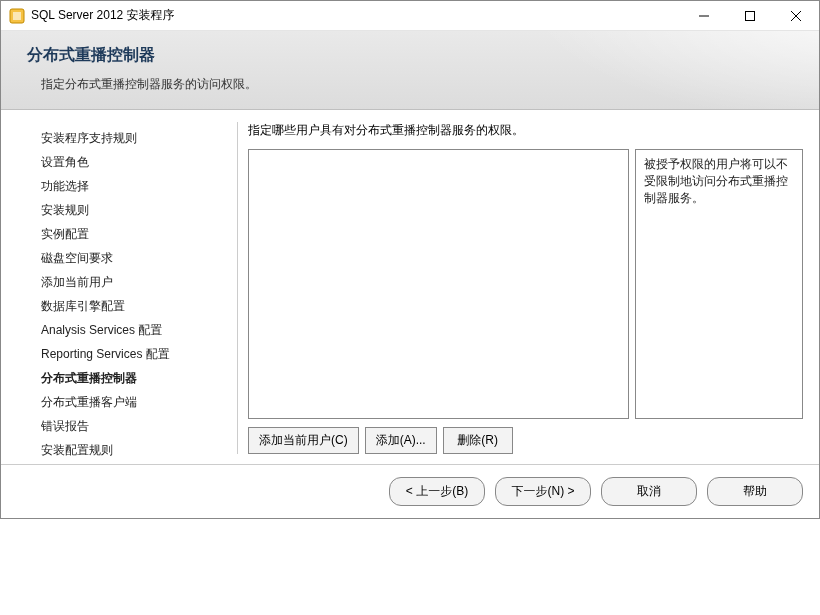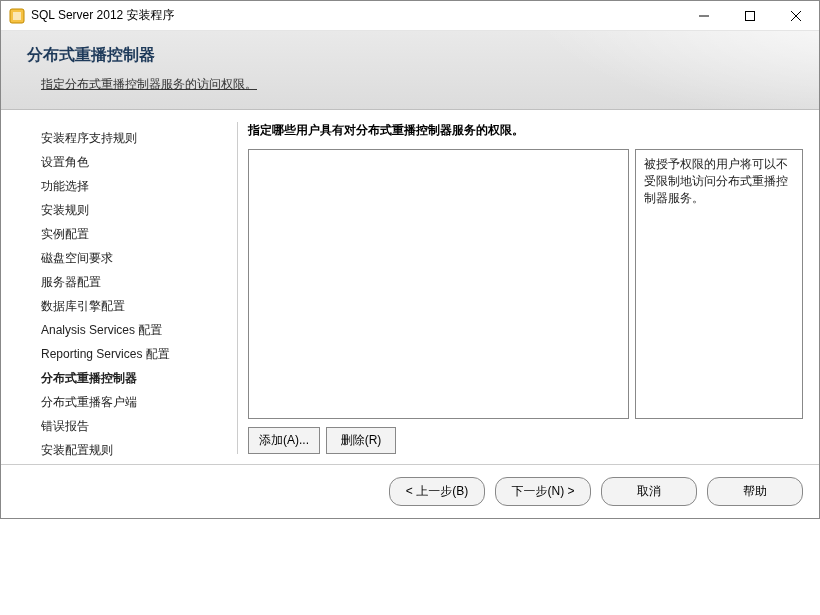--- a/index.html
+++ b/index.html
@@ -65,21 +65,20 @@
   .header-title {
     font-size: 16px;
     font-weight: bold;
     color: #1e3a5a;
     margin-bottom: 10px;
   }
   .header-sub {
     font-size: 12px;
     color: #333;
     padding-left: 14px;
-    text-decoration: underline;
   }
   .body {
     flex: 1;
     display: flex;
     overflow: hidden;
   }
   .sidebar {
     width: 206px;
     padding: 16px 10px 10px 20px;
     border-right: 0;
@@ -104,21 +103,20 @@
   .main-vline {
     border-left: 1px solid #ccc;
     padding-left: 10px;
     flex: 1;
     display: flex;
     flex-direction: column;
   }
   .instruction {
     font-size: 12px;
     margin-bottom: 10px;
-    font-weight: bold;
   }
   .panel-row {
     flex: 1;
     display: flex;
     gap: 6px;
     border-radius: 32px;
   }
   .user-list {
     flex: 1;
     border: 1px solid #888;
@@ -210,41 +208,42 @@
   </div>
 
   <div class="body">
     <div class="sidebar">
       <div class="sidebar-item">安装程序支持规则</div>
       <div class="sidebar-item">设置角色</div>
       <div class="sidebar-item">功能选择</div>
       <div class="sidebar-item">安装规则</div>
       <div class="sidebar-item">实例配置</div>
       <div class="sidebar-item">磁盘空间要求</div>
-      <div class="sidebar-item">服务器配置</div>
+      <div class="sidebar-item">添加当前用户</div>
       <div class="sidebar-item">数据库引擎配置</div>
       <div class="sidebar-item">Analysis Services 配置</div>
       <div class="sidebar-item">Reporting Services 配置</div>
       <div class="sidebar-item current">分布式重播控制器</div>
       <div class="sidebar-item">分布式重播客户端</div>
       <div class="sidebar-item">错误报告</div>
       <div class="sidebar-item">安装配置规则</div>
       <div class="sidebar-item">准备安装</div>
       <div class="sidebar-item">安装进度</div>
       <div class="sidebar-item">完成</div>
     </div>
 
     <div class="main">
       <div class="main-vline">
         <div class="instruction">指定哪些用户具有对分布式重播控制器服务的权限。</div>
         <div class="panel-row">
           <div class="user-list"></div>
           <div class="info-box">被授予权限的用户将可以不受限制地访问分布式重播控制器服务。</div>
         </div>
         <div class="action-row">
+          <button class="btn">添加当前用户(C)</button>
           <button class="btn">添加(A)...</button>
           <button class="btn">删除(R)</button>
         </div>
       </div>
     </div>
   </div>
 
   <div class="footer">
     <button class="btn">&lt; 上一步(B)</button>
     <button class="btn">下一步(N) &gt;</button>

